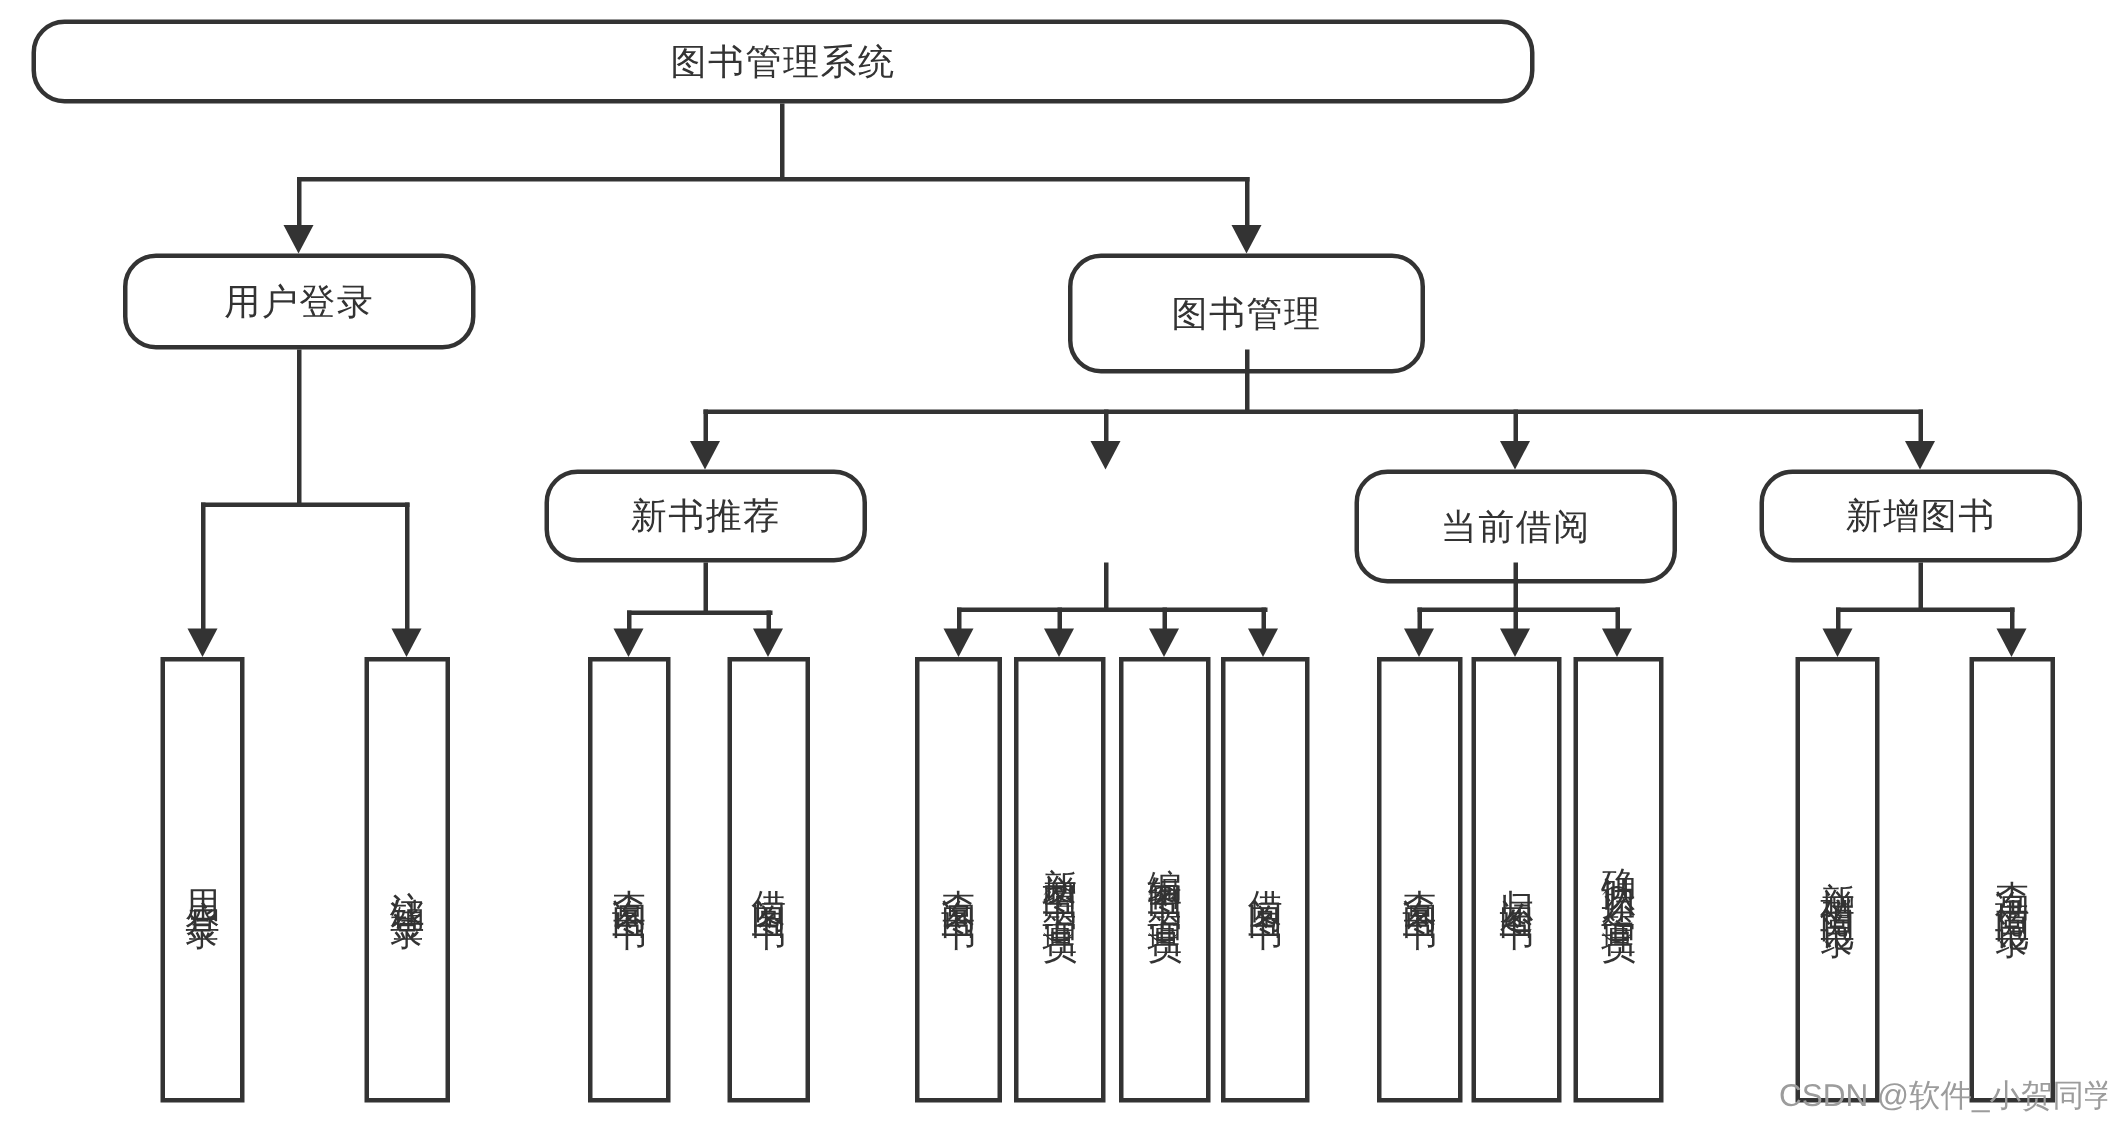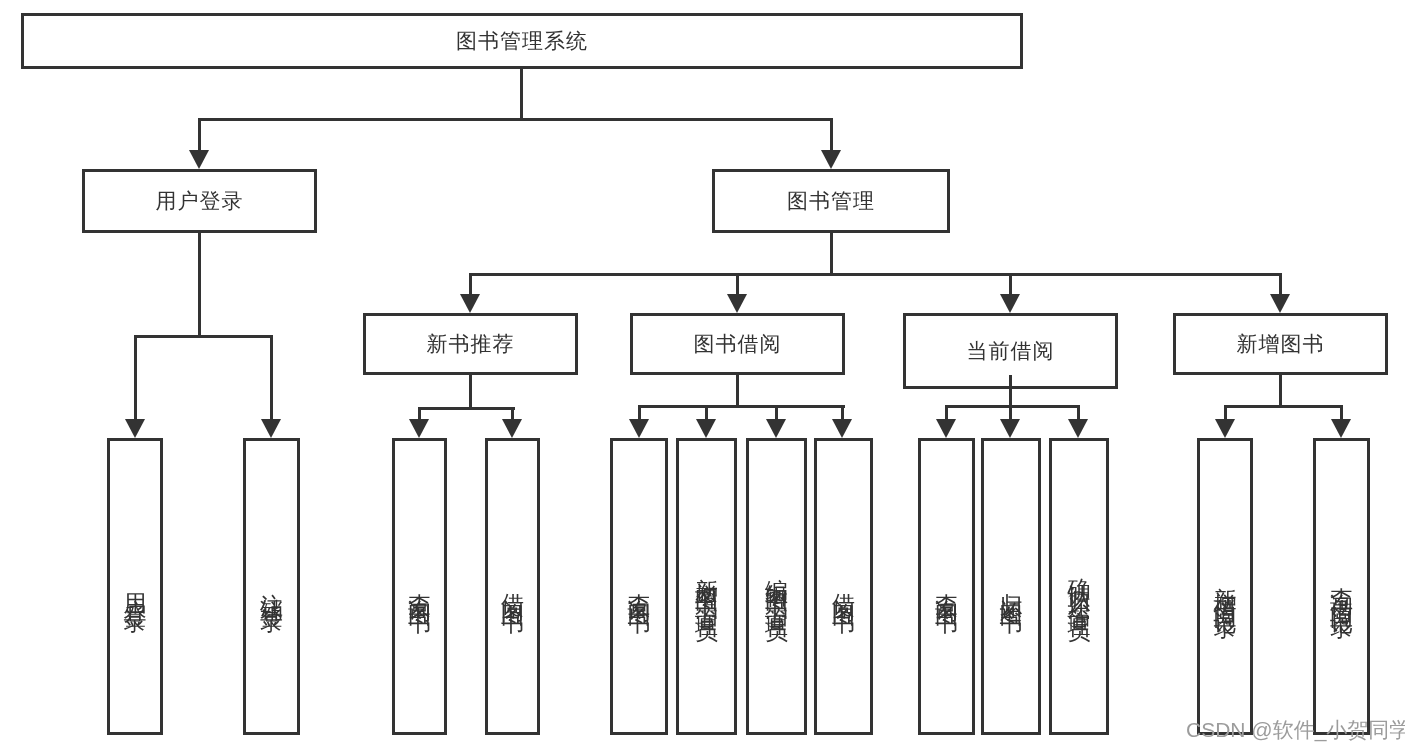--- a/index.html
+++ b/index.html
@@ -13,21 +13,21 @@
   .node{
     position:absolute;
     box-sizing:border-box;
     border:3px solid #333333;
     background:#ffffff;
     display:flex;
     align-items:center;
     justify-content:center;
     color:#333333;
   }
-  .h-node{font-size:21px;letter-spacing:1px;}
+  .h-node{font-size:24px;letter-spacing:1px;border-radius:22px;}
   .v-node{
     writing-mode:vertical-rl;
     font-size:23px;
     letter-spacing:6px;
     line-height:1;
   }
   .vl{position:absolute;width:3px;background:#333333;}
   .hl{position:absolute;height:3px;background:#333333;}
   .ah{
     position:absolute;width:0;height:0;
@@ -52,42 +52,41 @@
   <div class="node h-node" style="left:21px;top:13px;width:1002px;height:56px;">图书管理系统</div>
 
   <div class="vl" style="left:520px;top:69px;height:51px;"></div>
   <div class="hl" style="left:198px;top:118px;width:635px;"></div>
   <div class="vl" style="left:198px;top:118px;height:34px;"></div>
   <div class="ah" style="left:189px;top:150px;"></div>
   <div class="vl" style="left:830px;top:118px;height:34px;"></div>
   <div class="ah" style="left:821px;top:150px;"></div>
 
   <div class="node h-node" style="left:82px;top:169px;width:235px;height:64px;">用户登录</div>
-  <div class="node h-node" style="left:712px;top:169px;width:238px;height:64px;">图书管理</div>
+  <div class="node h-node" style="left:712px;top:169px;width:238px;height:80px;">图书管理</div>
 
   <div class="vl" style="left:198px;top:233px;height:104px;"></div>
   <div class="hl" style="left:134px;top:335px;width:139px;"></div>
   <div class="vl" style="left:134px;top:335px;height:86px;"></div>
   <div class="ah" style="left:125px;top:419px;"></div>
   <div class="vl" style="left:270px;top:335px;height:86px;"></div>
   <div class="ah" style="left:261px;top:419px;"></div>
 
   <div class="vl" style="left:830px;top:233px;height:42px;"></div>
   <div class="hl" style="left:469px;top:273px;width:813px;"></div>
   <div class="vl" style="left:469px;top:273px;height:24px;"></div>
   <div class="ah" style="left:460px;top:294px;"></div>
   <div class="vl" style="left:736px;top:273px;height:24px;"></div>
   <div class="ah" style="left:727px;top:294px;"></div>
   <div class="vl" style="left:1009px;top:273px;height:24px;"></div>
   <div class="ah" style="left:1000px;top:294px;"></div>
   <div class="vl" style="left:1279px;top:273px;height:24px;"></div>
   <div class="ah" style="left:1270px;top:294px;"></div>
 
   <div class="node h-node" style="left:363px;top:313px;width:215px;height:62px;">新书推荐</div>
-  <div class="node h-node" style="left:630px;top:313px;width:215px;height:62px;">图书借阅</div>
   <div class="node h-node" style="left:903px;top:313px;width:215px;height:76px;">当前借阅</div>
   <div class="node h-node" style="left:1173px;top:313px;width:215px;height:62px;">新增图书</div>
 
   <div class="vl" style="left:469px;top:375px;height:35px;"></div>
   <div class="hl" style="left:418px;top:407px;width:97px;"></div>
   <div class="vl" style="left:418px;top:407px;height:15px;"></div>
   <div class="ah" style="left:409px;top:419px;"></div>
   <div class="vl" style="left:511px;top:407px;height:15px;"></div>
   <div class="ah" style="left:502px;top:419px;"></div>
 

